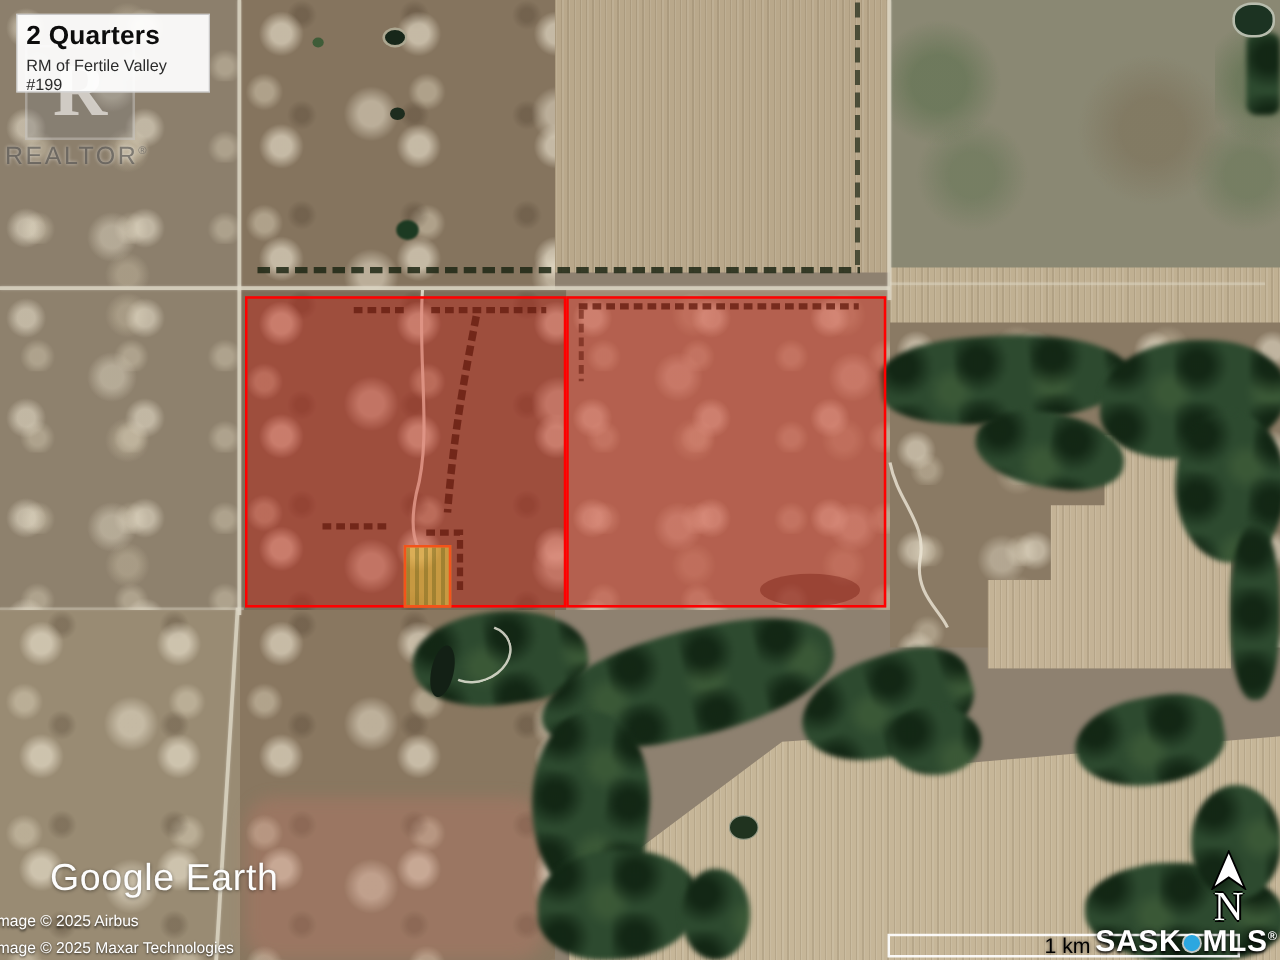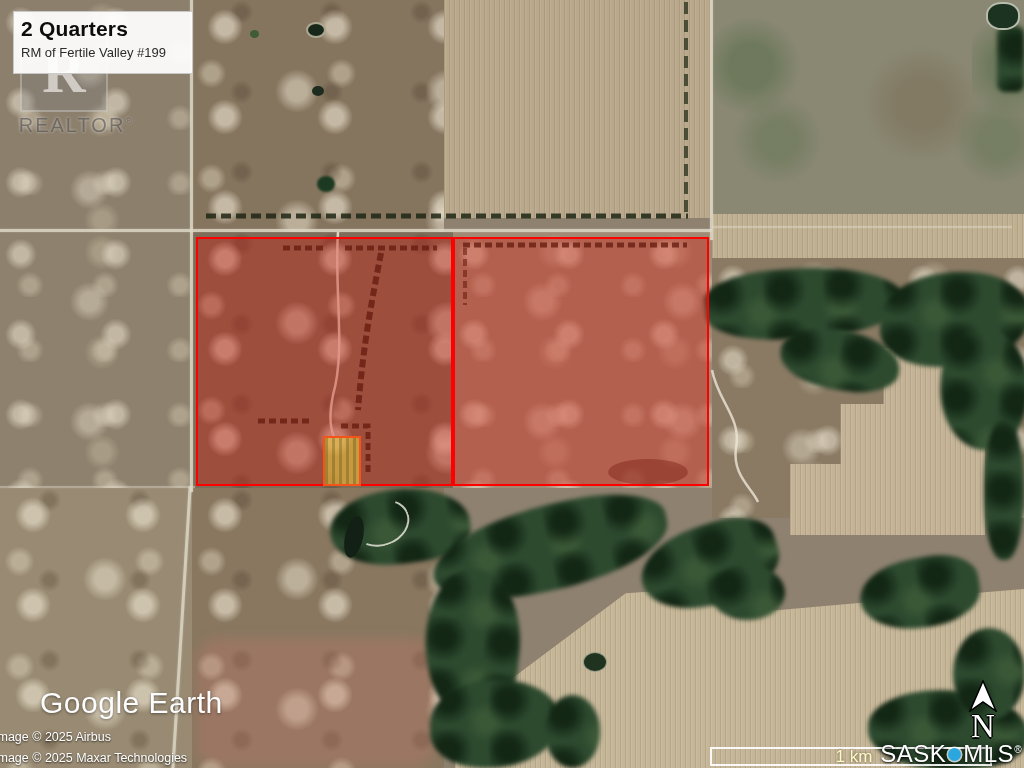--- a/index.html
+++ b/index.html
@@ -49,40 +49,40 @@
   #yard-exclusion{
     position:absolute;left:323px;top:436px;width:38px;height:50px;
     background:var(--exclusion_fill);
     border:2px solid var(--exclusion_outline);
     background-image:repeating-linear-gradient(90deg,
       rgba(90,85,20,.35) 0 3px, transparent 3px 7px);
   }
 
   
   #listing-card{
-    position:absolute;left:13px;top:11px;width:180px;height:63px;
+    position:absolute;left:13px;top:11px;width:155px;height:63px;
     background:rgba(255,255,255,.93);border:1px solid rgba(170,170,170,.6);
     padding:5px 8px 0 7px;z-index:30;
   }
   #listing-title{font-size:21px;font-weight:bold;color:#0d0d0d;letter-spacing:.2px;}
   #listing-subtitle{font-size:13px;color:#2b2b2b;margin-top:4px;}
 
   
   #realtor-logo{position:absolute;left:4px;top:34px;width:130px;z-index:20;opacity:.68;}
   #realtor-block{
     position:absolute;left:16px;top:2px;width:88px;height:76px;
     background:rgba(128,128,128,.5);border:2px solid rgba(255,255,255,.4);
     display:flex;align-items:center;justify-content:center;
   }
   #realtor-block .r{
     font-family:"Liberation Serif",serif;font-weight:bold;font-size:60px;
     color:rgba(255,255,255,.88);line-height:1;transform:translateY(-2px);
   }
   #realtor-word{
-    position:absolute;left:0;top:80px;width:130px;text-align:right;
+    position:absolute;left:0;top:80px;width:130px;text-align:left;
     font-size:20px;letter-spacing:2px;color:rgba(88,88,88,.92);
     text-shadow:0 0 3px rgba(255,255,255,.8);white-space:nowrap;
   }
   #realtor-word sup{font-size:9px;}
 
   
   #ge-wordmark{
     position:absolute;left:8px;top:686px;font-size:30px;color:#fdfdfd;
     letter-spacing:.5px;text-shadow:0 1px 3px rgba(0,0,0,.45);z-index:30;margin-left:32px;
   }
@@ -93,25 +93,25 @@
   #copy1{top:730px;}
   #copy2{top:751px;}
 
   
   #scale-bar{
     position:absolute;left:710px;top:747px;width:282px;height:19px;
     border:2px solid rgba(255,255,255,.92);z-index:30;
   }
   #scale-label{
     position:absolute;left:142px;top:-2px;transform:translateX(-50%);
-    font-size:17px;color:#fef9c3;text-shadow:0 0 3px rgba(0,0,0,.55);
+    font-size:17px;color:#000000;text-shadow:0 0 3px rgba(0,0,0,.55);
   }
   #sask-mls{
     position:absolute;right:2px;bottom:0px;z-index:31;
-    font-size:24px;font-weight:normal;color:#fff;letter-spacing:.5px;
+    font-size:24px;font-weight:bold;color:#fff;letter-spacing:.5px;
     text-shadow:0 1px 2px rgba(0,0,0,.85), 0 0 4px rgba(0,0,0,.5);
     display:flex;align-items:center;
   }
   #mls-dot{
     display:inline-block;width:13px;height:13px;border-radius:50%;
     background:var(--mls_dot);box-shadow:0 0 0 1.5px rgba(255,255,255,.75);
     margin:0 2px;
   }
   #sask-mls sup{font-size:10px;margin-top:-10px;}
 

